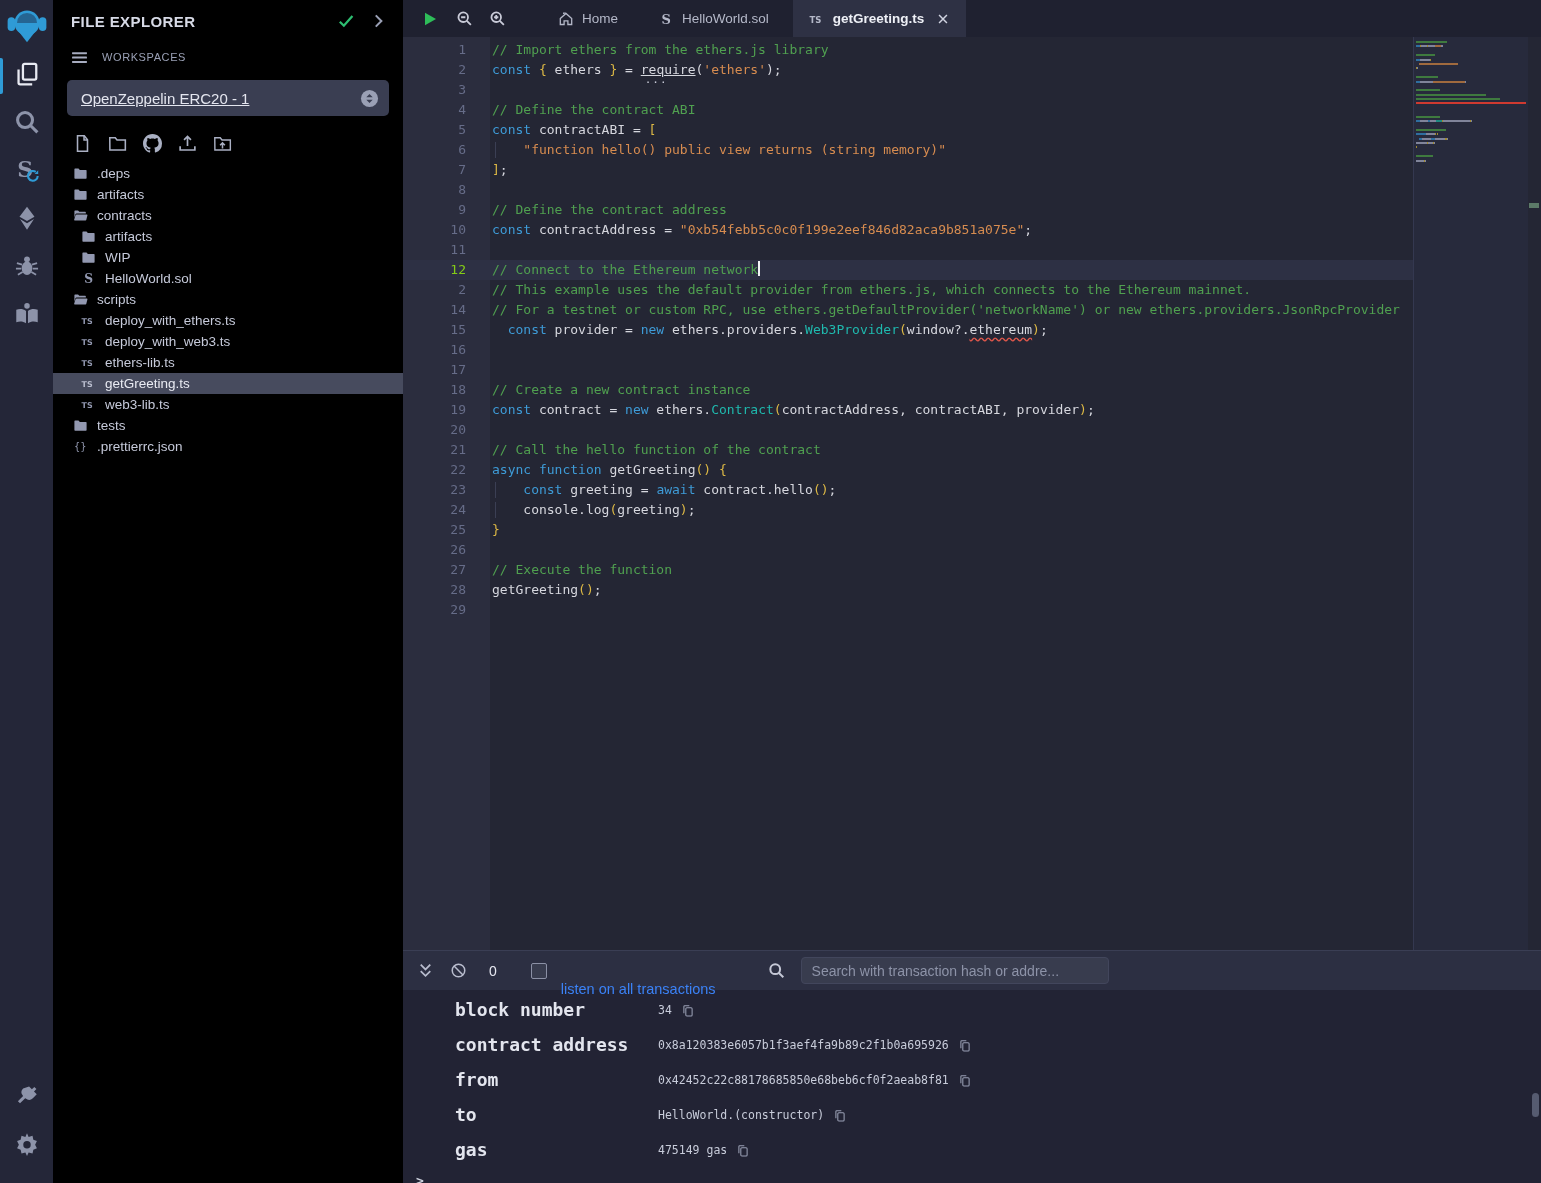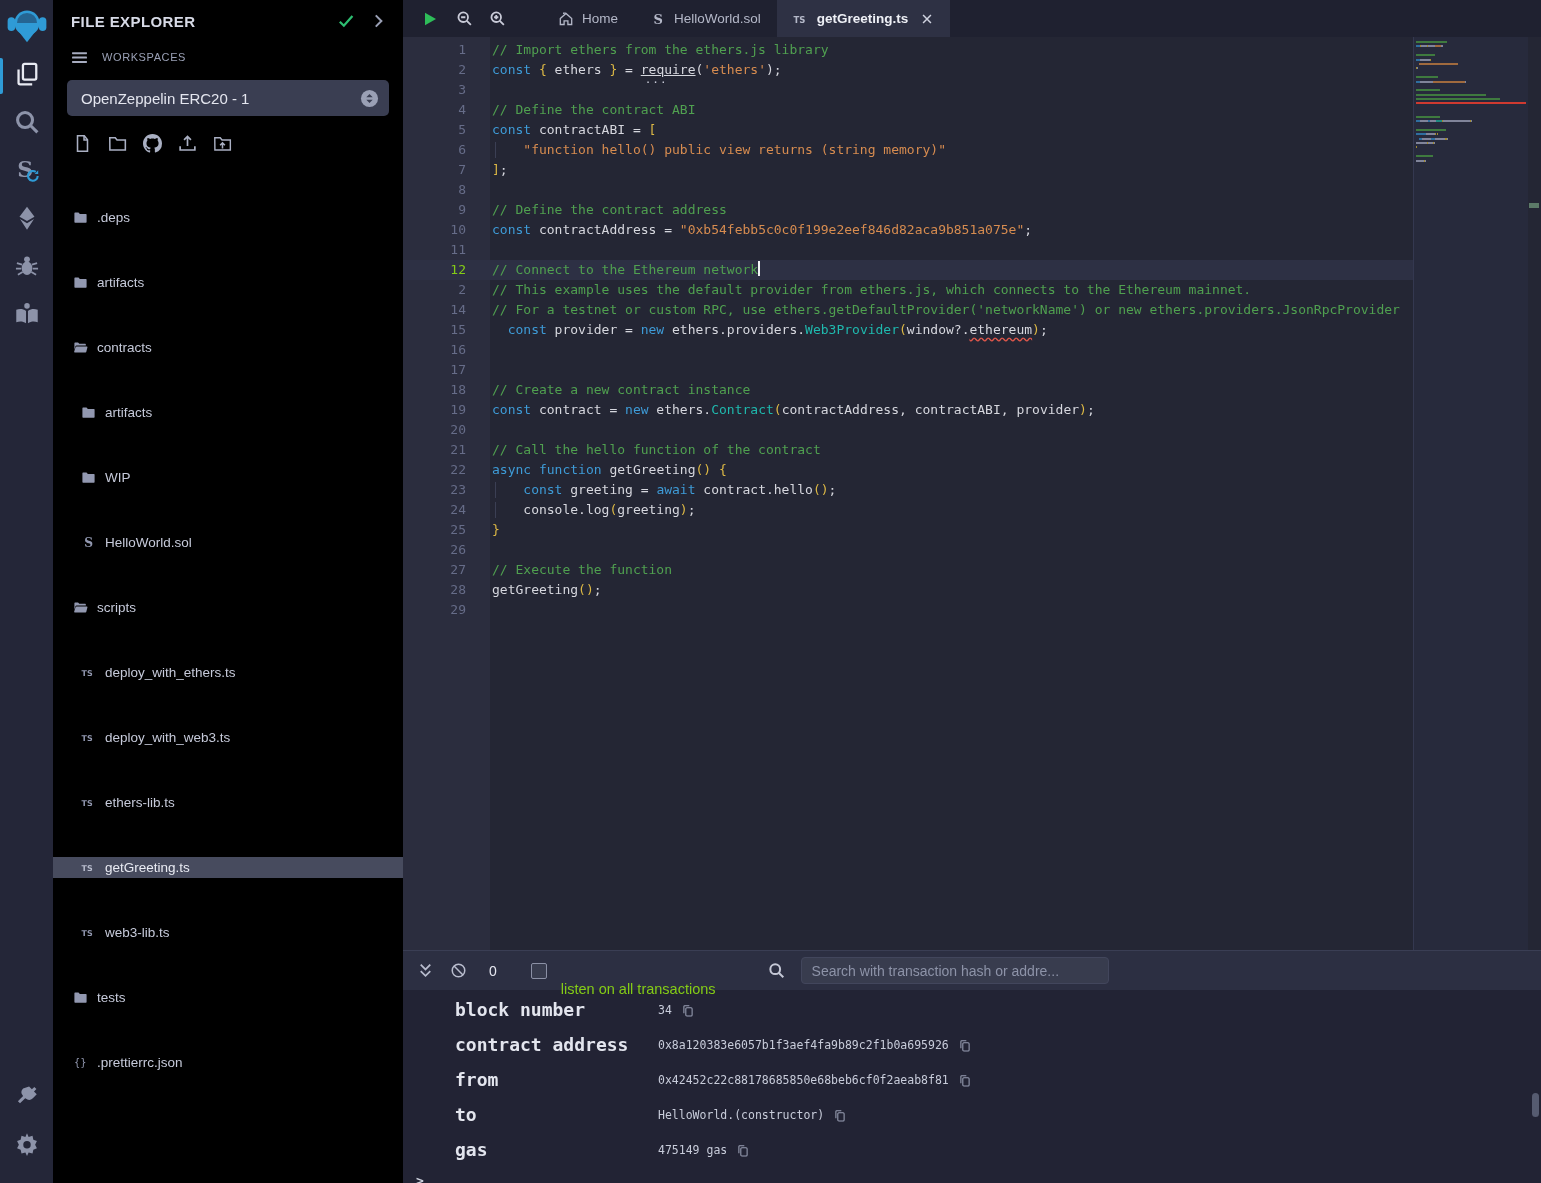--- a/index.html
+++ b/index.html
@@ -27,45 +27,45 @@
   .sb-hicon { width:18px; height:18px; margin-left:14px; cursor:pointer; }
   .sb-hicon svg { width:18px; height:18px; }
   .ic-check { color:#2dbe71; }
   .ic-chev { color:#9aa0b5; }
   .ws-row { display:flex; align-items:center; gap:14px; padding:0 18px; height:30px; margin-top:8px; }
   .ws-row .ham { width:17px; height:17px; color:#a7acc0; cursor:pointer; }
   .ws-row .ham svg { width:17px; height:17px; }
   .ws-label { color:#9aa0b5; font-size:11px; letter-spacing:.6px; font-weight:400; }
   .ws-select { margin:8px 14px 0; height:36px; background:#3a3e52; border-radius:5px;
     display:flex; align-items:center; padding:0 10px 0 14px; cursor:pointer; }
-  .ws-name { color:#e4e6ef; font-size:15px; flex:1; }
+  .ws-name { color:#e4e6ef; font-size:15px; flex:1;text-decoration:underline; }
   .ws-select .circ { width:19px; height:19px; color:#9aa0b5; }
   .ws-select .circ svg { width:19px; height:19px; }
   .fe-toolbar { display:flex; gap:16px; padding:18px 0 8px 20px; }
   .fe-tb-ic { width:19px; height:19px; color:#aab0c3; cursor:pointer; }
   .fe-tb-ic svg { width:19px; height:19px; }
   .tree { margin-top:2px; }
   .tree-item { display:flex; align-items:center; height:21px; font-size:13.5px;
-    color:#c6cada; cursor:pointer; gap:9px;margin-top:44px; }
+    color:#c6cada; cursor:pointer; gap:9px; }
   .tree-item .ti { width:15px; height:15px; flex-shrink:0; color:#9298b0; display:flex; align-items:center; }
   .tree-item .ti svg { width:15px; height:15px; }
   .tree-item.selected { background:#474b5e; color:#e9ebf3; }
   .tree-item.selected .ti { color:#b9bdce; }
 
   
   .main { flex:1; display:flex; flex-direction:column; position:relative; }
 
   
   .tabbar { height:37px; background:#1f2130; display:flex; align-items:stretch; flex-shrink:0; }
   .tb-ic { width:20px; display:flex; align-items:center; justify-content:center; cursor:pointer; }
   .tb-ic svg { width:17px; height:17px; }
   .tb-play { color:#2ebd59; margin-left:17px; margin-right:14px; }
   .tb-play svg { width:16px; height:16px; }
   .tb-zoom { color:#c9cbd8; margin-right:13px; }
-  .tabs { display:flex; margin-left:22px; }
+  .tabs { display:flex; margin-left:22px;gap:8px; }
   .tab { display:flex; align-items:center; gap:8px; padding:0 16px; font-size:13.5px;
     color:#b4b8c8; cursor:pointer; }
   .tab .tic { width:16px; height:16px; color:#b4b8c8; display:flex; align-items:center; }
   .tab .tic svg { width:16px; height:16px; }
   .tab.active { background:#2e3144; color:#eef0f6; font-weight:700; }
   .tab .x { width:14px; height:14px; color:#d0d3e0; margin-left:4px; cursor:pointer; }
   .tab .x svg { width:14px; height:14px; }
 
   
   .editor { position:relative; height:913px; background:#242634; overflow:hidden; flex-shrink:0; }
@@ -101,21 +101,21 @@
   .terminal { flex:1; background:#222334; position:relative; display:flex; flex-direction:column; }
   .term-header { height:40px; background:#2c2f42; border-top:1px solid #3a3e54;
     display:flex; align-items:center; flex-shrink:0; }
   .th-ic { color:#b9bdce; cursor:pointer; display:flex; align-items:center; }
   .th-ic svg { width:17px; height:17px; }
   .th-dbl { margin-left:14px; }
   .th-ban { margin-left:16px; }
   .th-count { color:#e6e8f0; font-size:14px; margin-left:22px; }
   .th-check { width:16px; height:16px; border:1px solid #8b90a5; background:#383c4e;
     border-radius:2px; margin-left:34px; cursor:pointer; }
-  .th-listen { color:#84cc16; font-size:14.5px; margin-left:14px;margin-top:37px; }
+  .th-listen { color:#3b82f6; font-size:14.5px; margin-left:14px;margin-top:37px; }
   .th-search-ic { color:#c5c8d6; margin-left:52px; }
   .th-input { margin-left:16px; width:308px; height:27px; background:#383c4e;
     border:1px solid #42465c; border-radius:4px; color:#cdd1de; font-size:14px;
     padding:0 10px; outline:none; }
   .th-input::placeholder { color:#8d93a8; }
   .term-body { padding-top:2px; font-family:"DejaVu Sans Mono", monospace; }
   .tx-row { display:flex; align-items:center; height:35px; padding-left:52px; }
   .tx-label { width:203px; color:#e3e5ee; font-size:18px; font-weight:700; flex-shrink:0; }
   .tx-value { color:#c8ccda; font-size:11.5px; }
   .tx-copy { width:14px; height:14px; color:#9aa0b5; margin-left:9px; cursor:pointer; }

